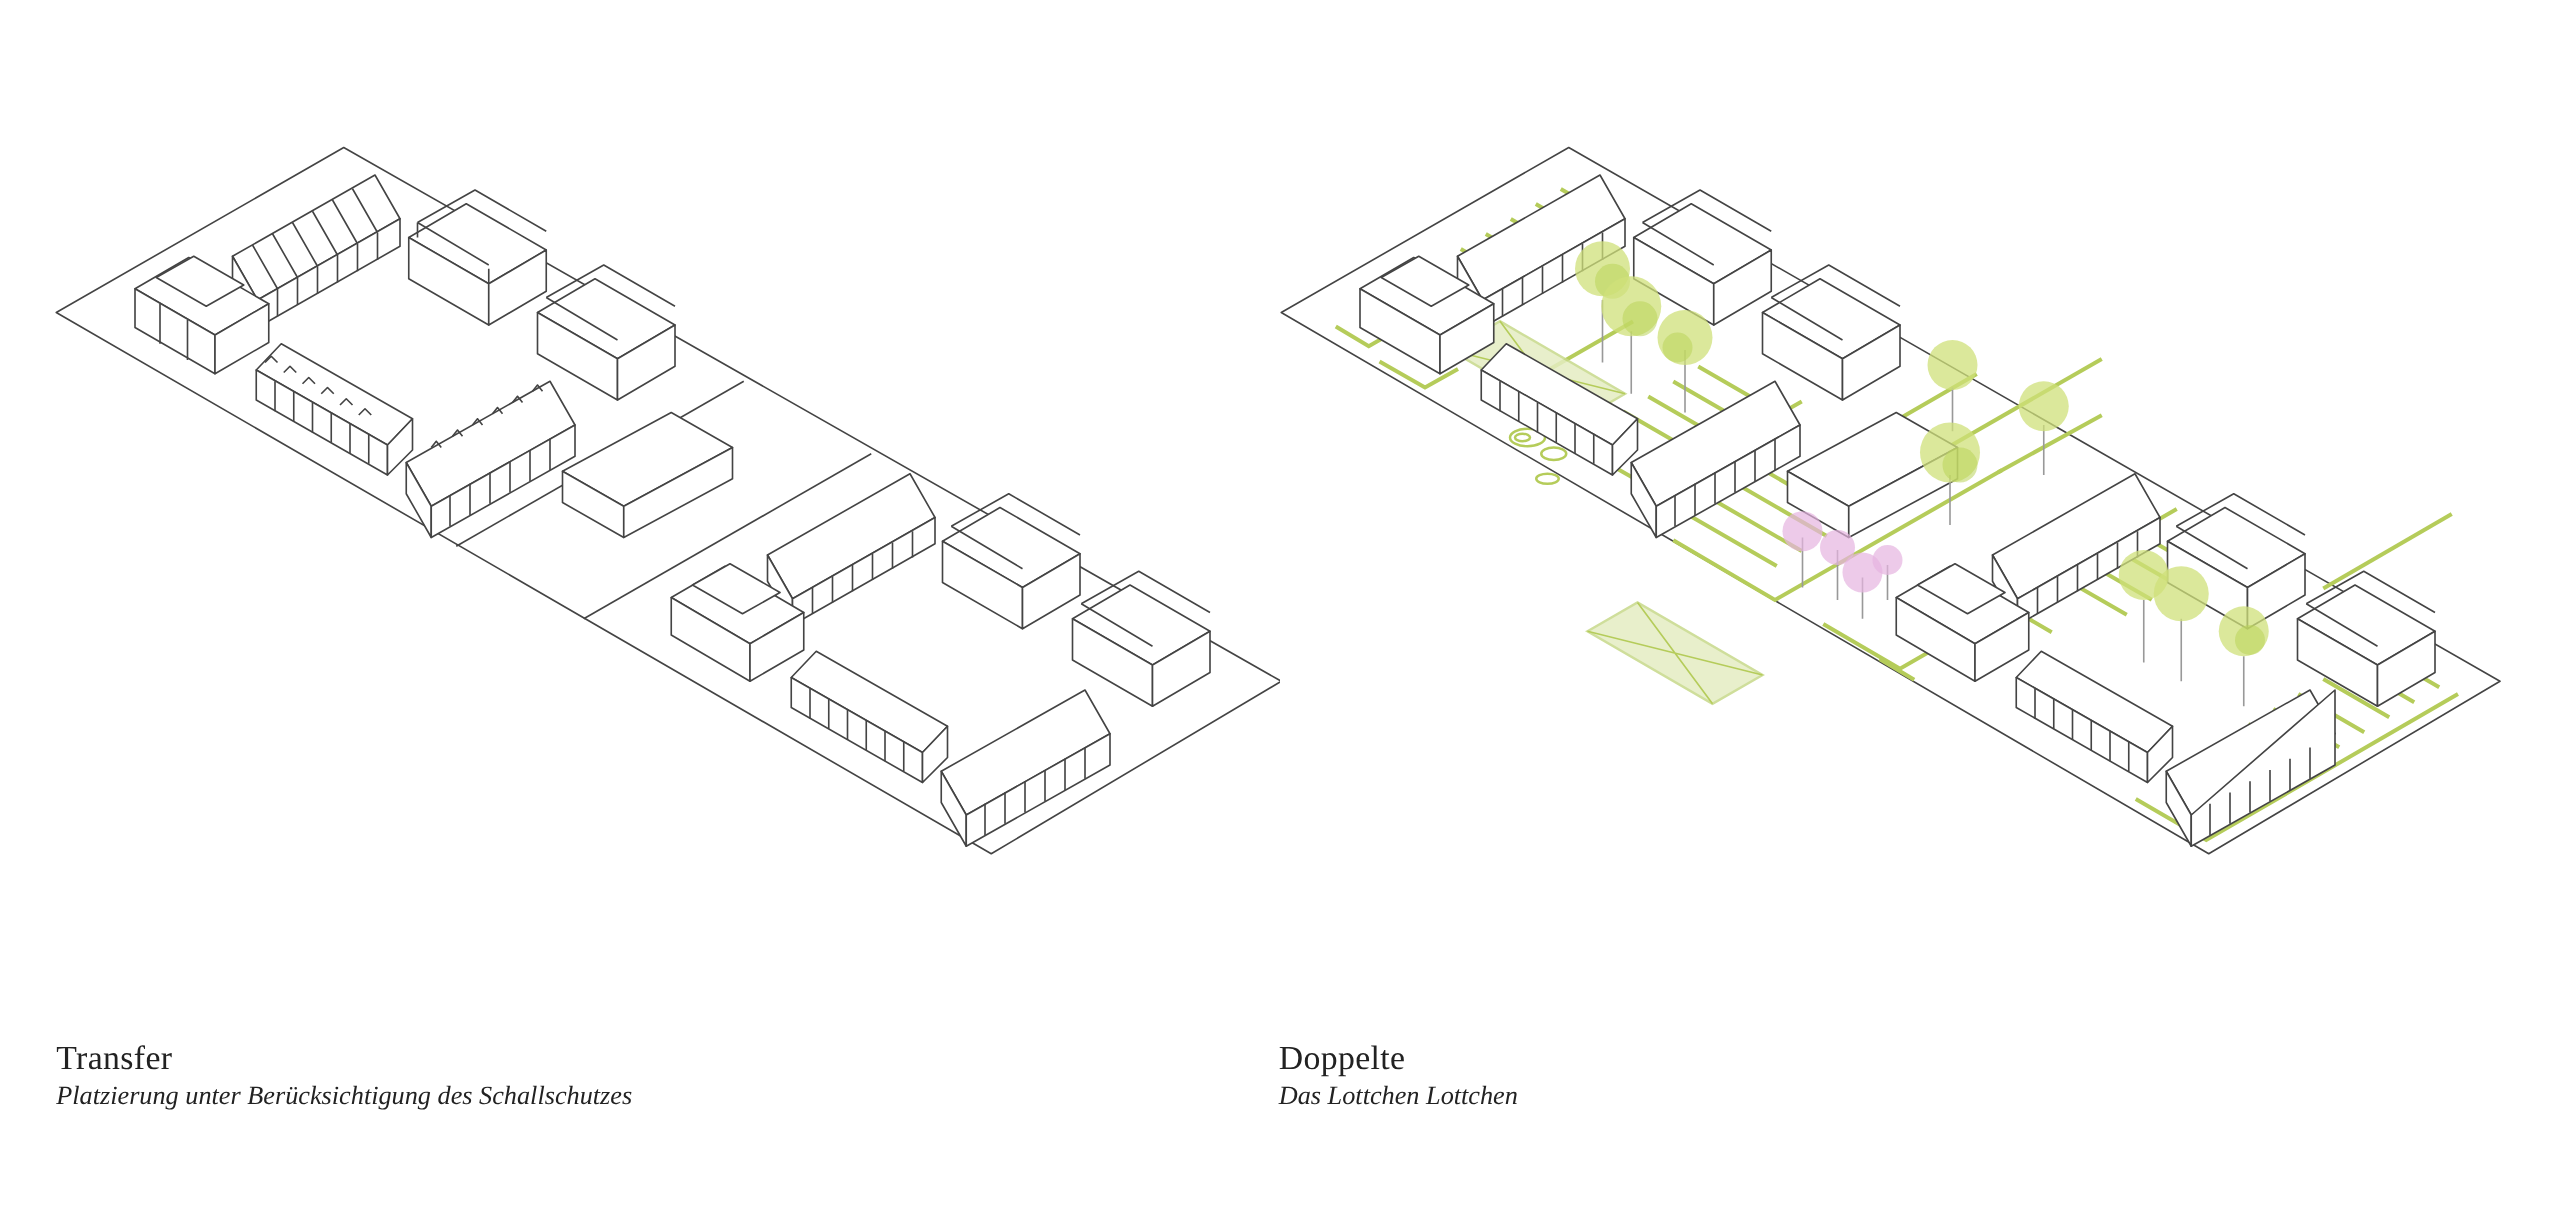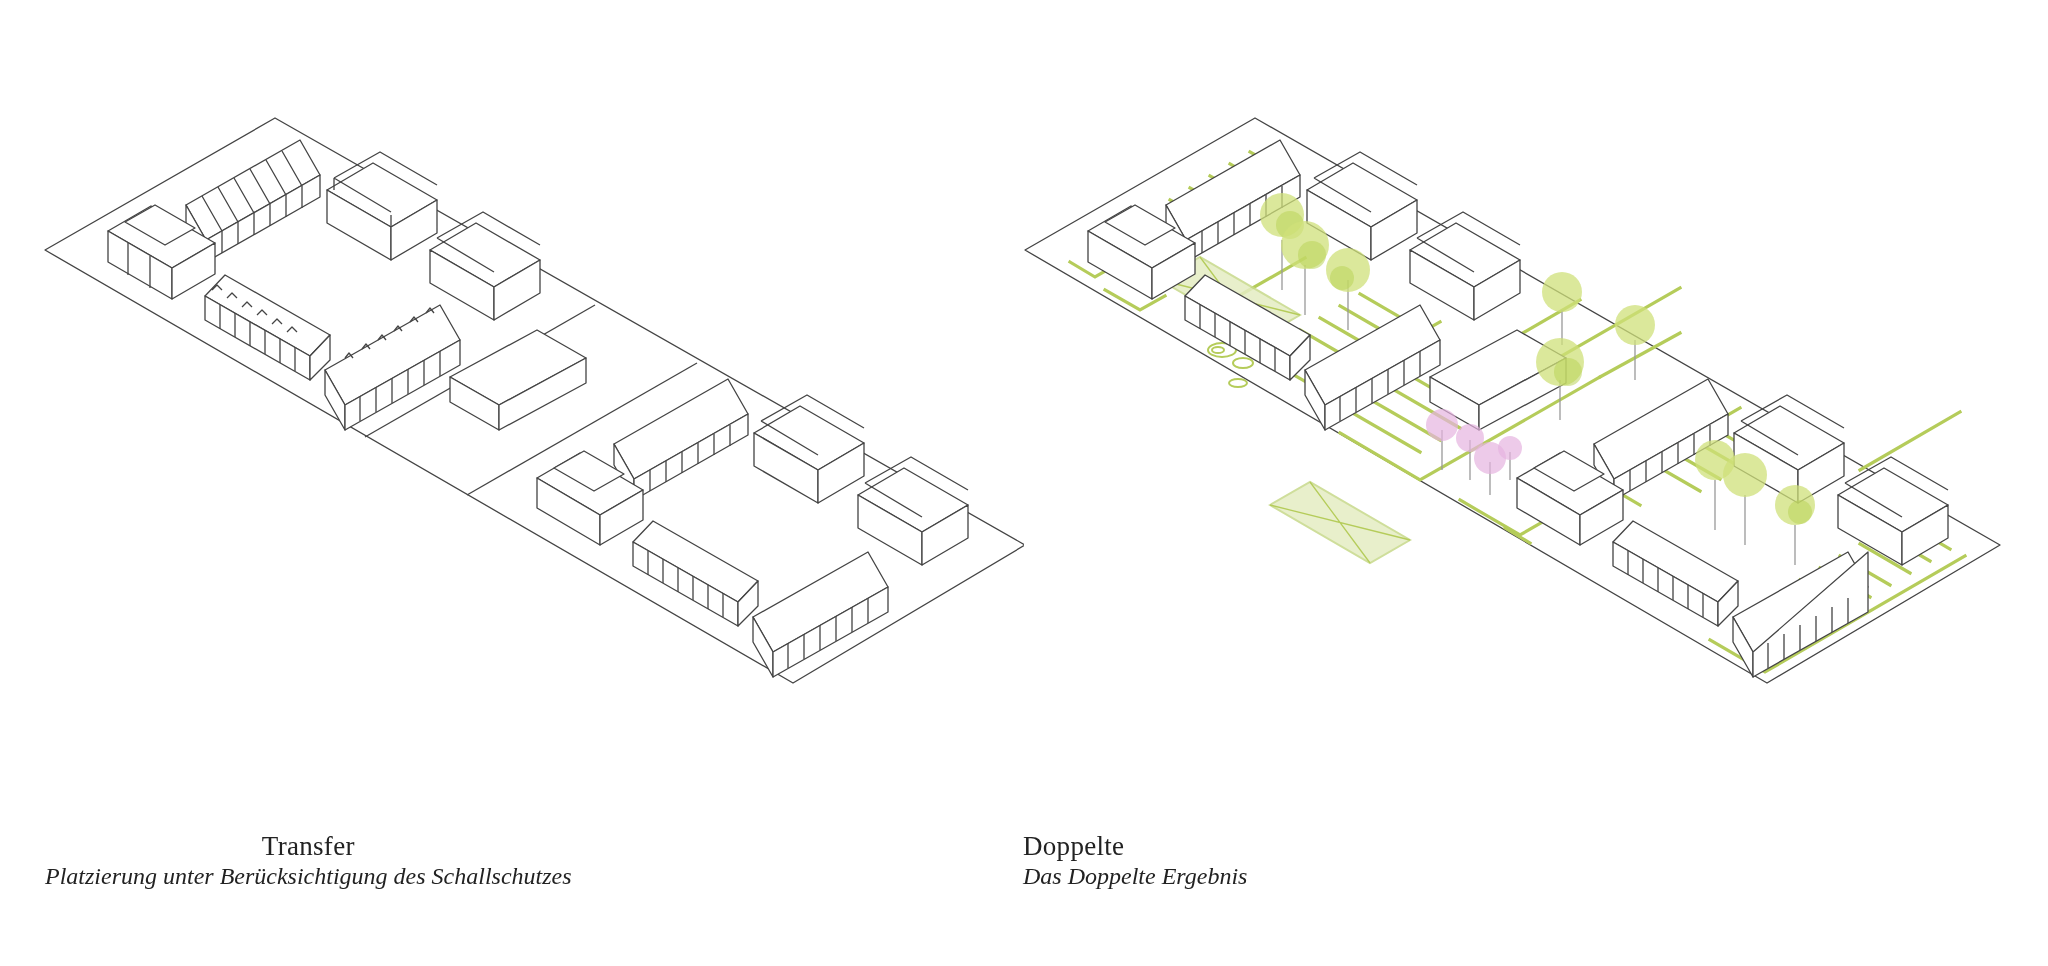--- a/index.html
+++ b/index.html
@@ -3,21 +3,21 @@
 <meta charset="utf-8">
 <style>
   html, body { margin:0; padding:0; background:#ffffff; }
   body { width:2048px; height:966px; position:relative; overflow:hidden; font-family:"Liberation Serif", "DejaVu Serif", serif; }
   .panel { position:absolute; top:0; width:1024px; height:966px; }
   .panel.left { left:0; }
   .panel.right { left:1000px; }
   svg.plan { position:absolute; left:0; top:0; }
   .caption { position:absolute; top:830px; color:#222; }
   .caption .title { font-size:27px; line-height:32px; letter-spacing:0.3px; }
-  .caption .subtitle { font-size:24px; font-style:italic; line-height:24px; margin-top:2px; }
+  .caption .subtitle { font-size:21px; font-style:italic; line-height:24px; margin-top:2px; }
   .ln { fill:none; stroke:#444; stroke-width:1.3; stroke-linejoin:round; }
   .bx { fill:#fff; stroke:#444; stroke-width:1.3; stroke-linejoin:round; }
   .gp { fill:none; stroke:#b5cc5a; stroke-width:3.2; stroke-linecap:square; }
   .gf { fill:#e4edc2; stroke:#c7d98a; stroke-width:2; opacity:.85; }
   .tree { fill:#cfe07a; opacity:.75; }
   .tree2 { fill:#b9d35a; opacity:.55; }
   .blossom { fill:#e6b4df; opacity:.7; }
   .trunk { stroke:#999; stroke-width:1.3; fill:none; }
   .ring { fill:none; stroke:#b5cc5a; stroke-width:2; }
 </style>
@@ -118,21 +118,21 @@
       </g>
       <g>
         <polygon class="bx" points="753,617 868,552 888,587 773,652"></polygon>
         <polygon class="bx" points="753,617 773,652 773,677 753,642"></polygon>
         <polygon class="bx" points="773,652 888,587 888,612 773,677"></polygon>
         <path class="ln" d="M788,643 L788,668 M804,634 L804,659 M820,625 L820,650 M836,616 L836,641 M852,607 L852,632 M868,598 L868,623"></path>
       </g>
     </g>
   </svg>
 
-  <div class="caption" style="left:45px;text-align:center;">
+  <div class="caption" style="left:45px;">
     <div class="title">Transfer</div>
     <div class="subtitle">Platzierung unter Berücksichtigung des Schallschutzes</div>
   </div>
 </div>
 
 <div class="panel right">
   <svg class="plan" width="1048" height="800" viewBox="0 0 1048 800">
 
     <polygon class="ln" points="25,250 255,118 1000,545 767,683"></polygon>
 
@@ -311,15 +311,15 @@
         </g>
       <g>
           <path class="trunk" d="M510,452 L510,480"></path>
           <circle class="blossom" cx="510" cy="448" r="12"></circle>
         </g>
     </g>
   </svg>
 
   <div class="caption" style="left:23px;">
     <div class="title">Doppelte</div>
-    <div class="subtitle">Das Doppelte Ergebnis</div>
+    <div class="subtitle">Das Lottchen Lottchen</div>
   </div>
 </div>
 
 </body></html>

